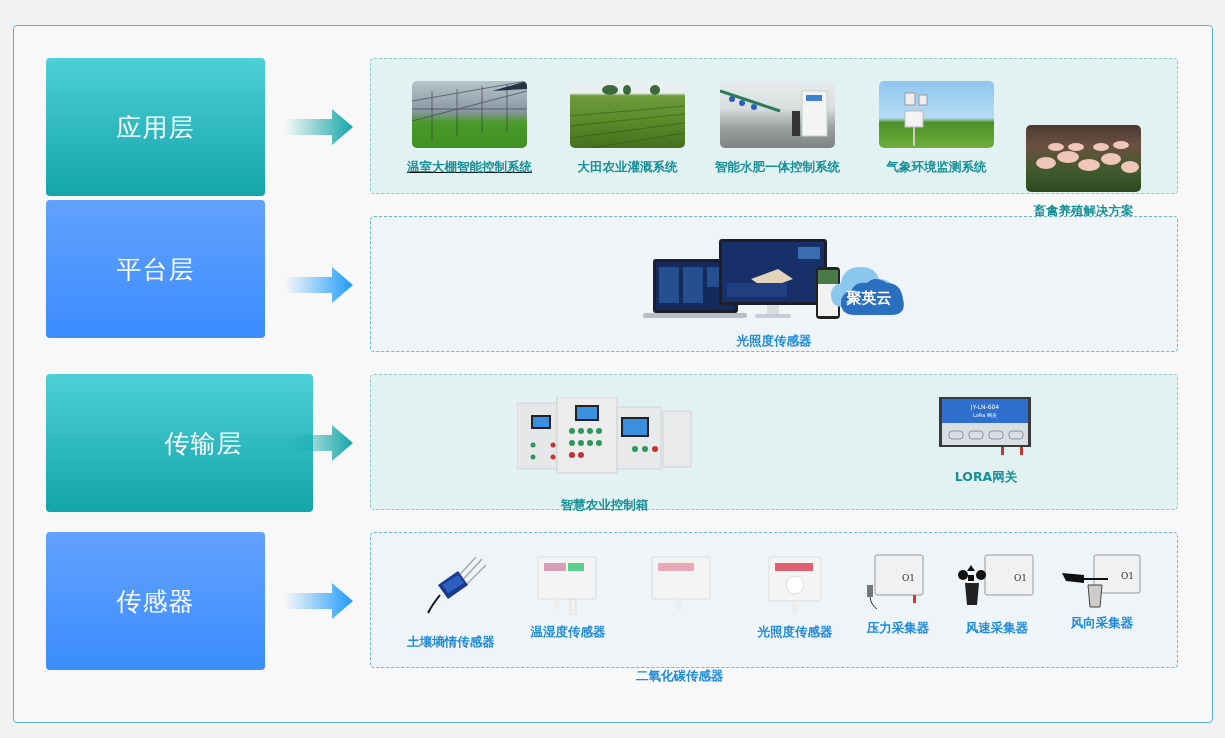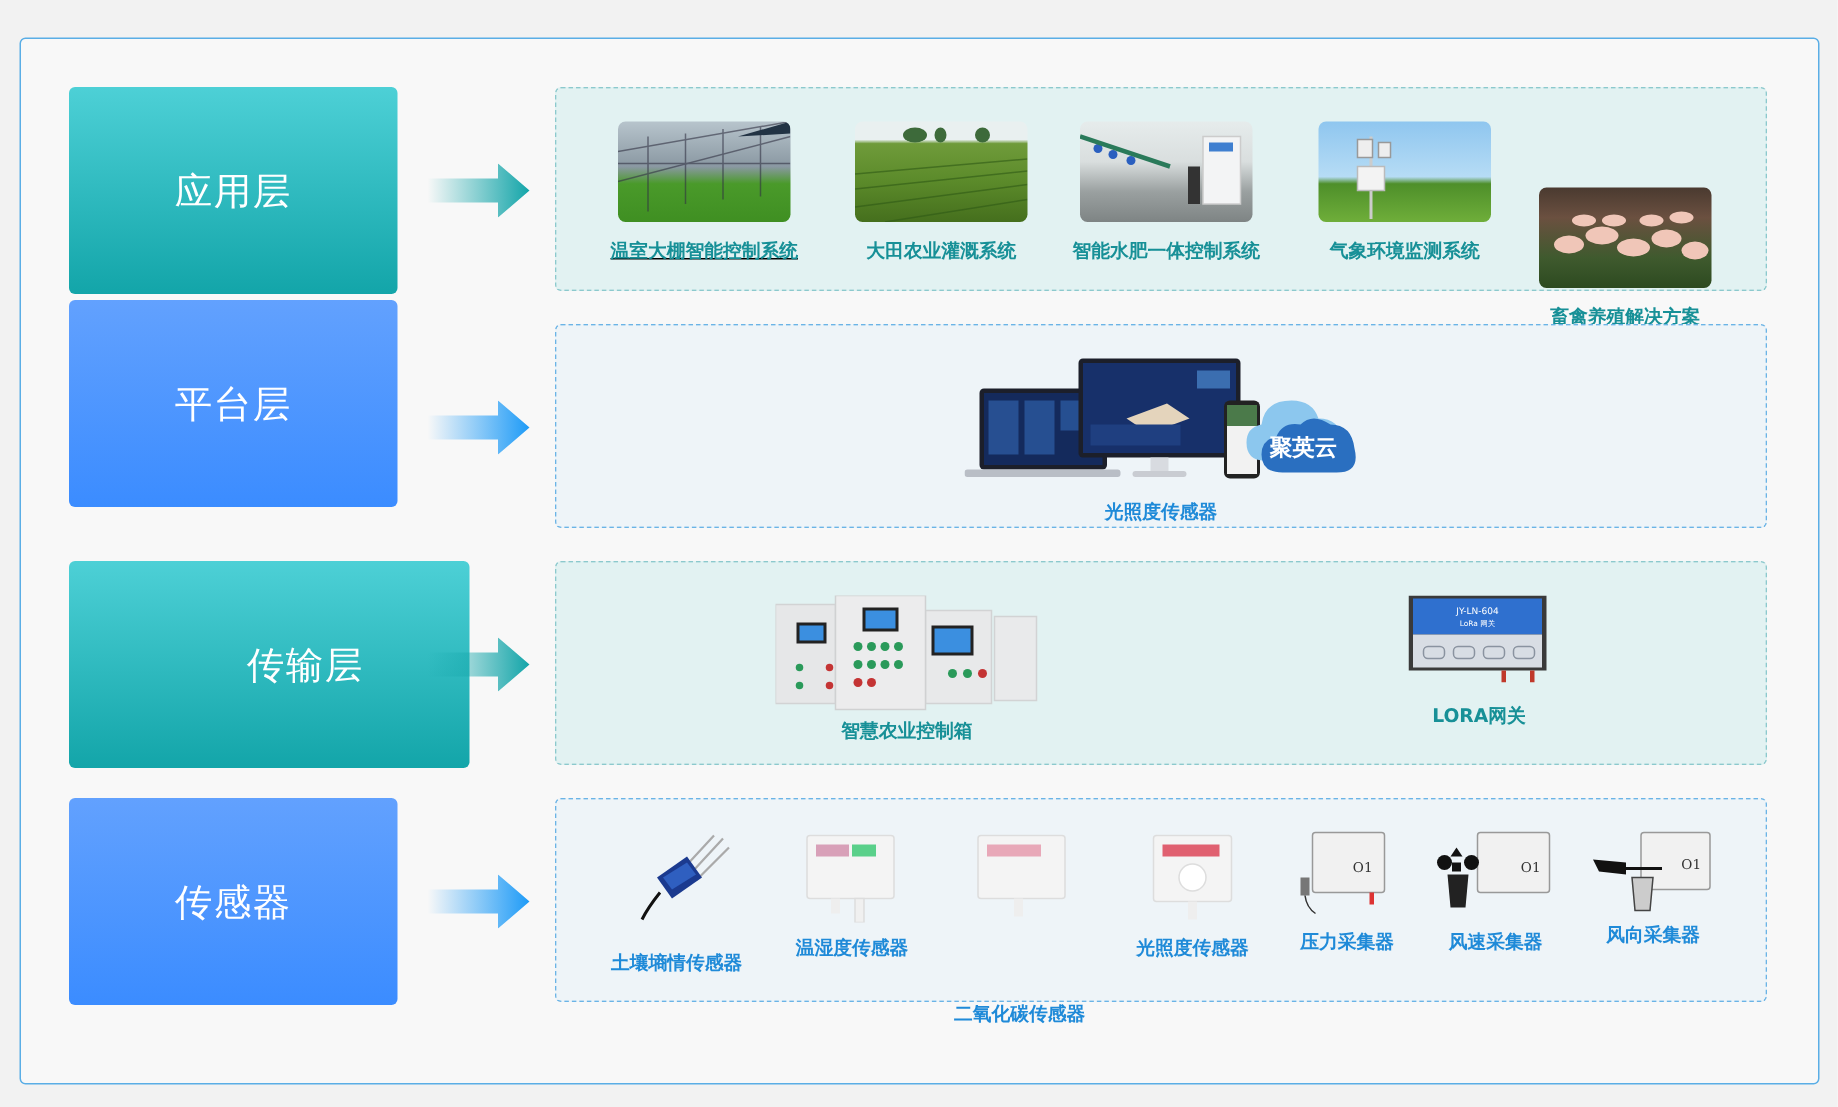--- a/index.html
+++ b/index.html
@@ -195,21 +195,21 @@
           <circle cx="128" cy="52" r="3"></circle>
         </g>
       <g fill="#c43434">
           <circle cx="55" cy="58" r="3"></circle>
           <circle cx="64" cy="58" r="3"></circle>
           <circle cx="36" cy="48" r="2.5"></circle>
           <circle cx="36" cy="60" r="2.5"></circle>
           <circle cx="138" cy="52" r="3"></circle>
         </g>
     </svg>
-    <div class="cap t" style="margin-top:4px;">智慧农业控制箱</div>
+    <div class="cap t" style="margin-top:22px;">智慧农业控制箱</div>
   </div>
   <div class="item" style="left:568px;top:22px;">
     <svg width="94" height="58" viewBox="0 0 94 58">
       <rect x="0" y="0" width="92" height="50" fill="#3a3a3a"></rect>
       <rect x="3" y="2" width="86" height="24" fill="#2f70cf"></rect>
       <rect x="3" y="26" width="86" height="22" fill="#d8dde4"></rect>
       <text x="46" y="12" text-anchor="middle" font-size="6" fill="#fff" font-family="DejaVu Sans, sans-serif">JY-LN-604</text>
       <text x="46" y="20" text-anchor="middle" font-size="5" fill="#fff" font-family="DejaVu Sans, sans-serif">LoRa 网关</text>
       <g fill="none" stroke="#8a93a0">
           <rect x="10" y="34" width="14" height="8" rx="3"></rect>

